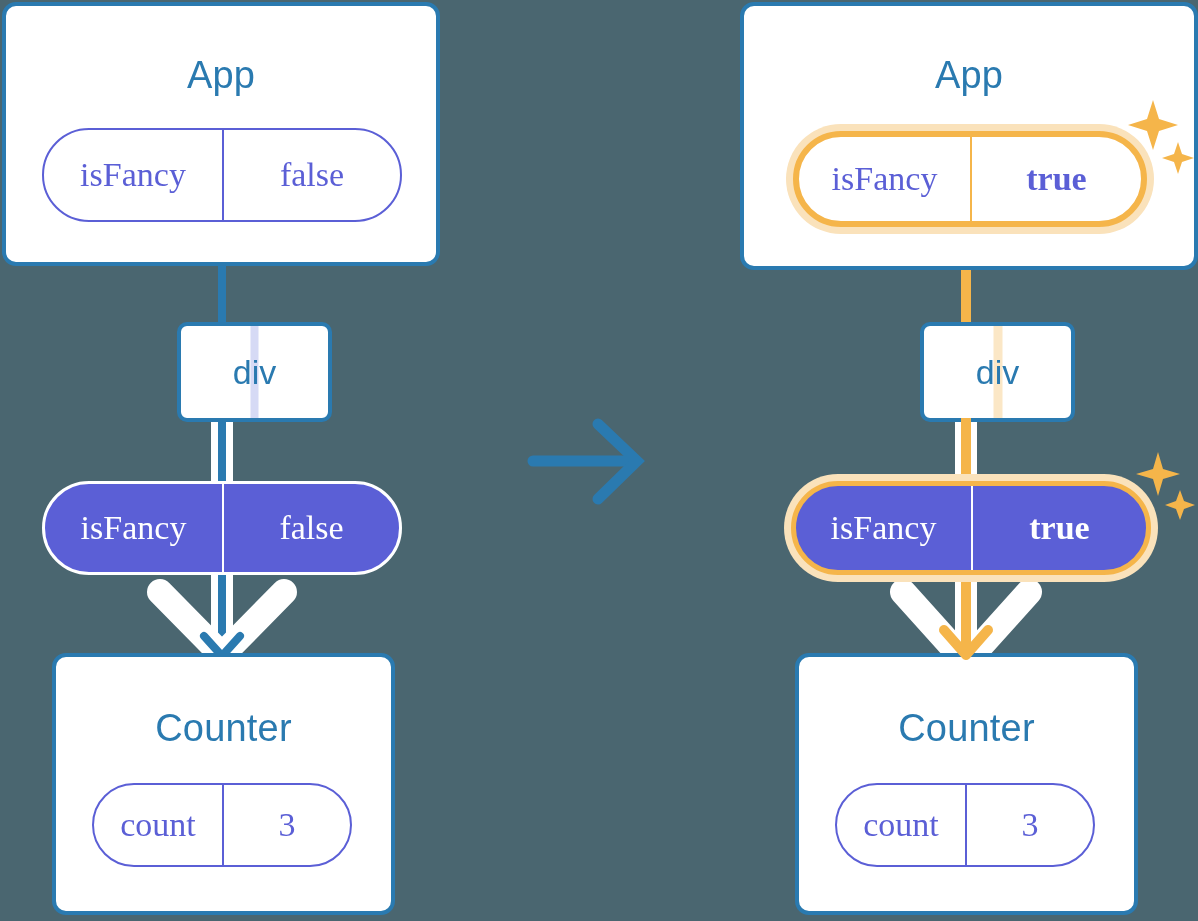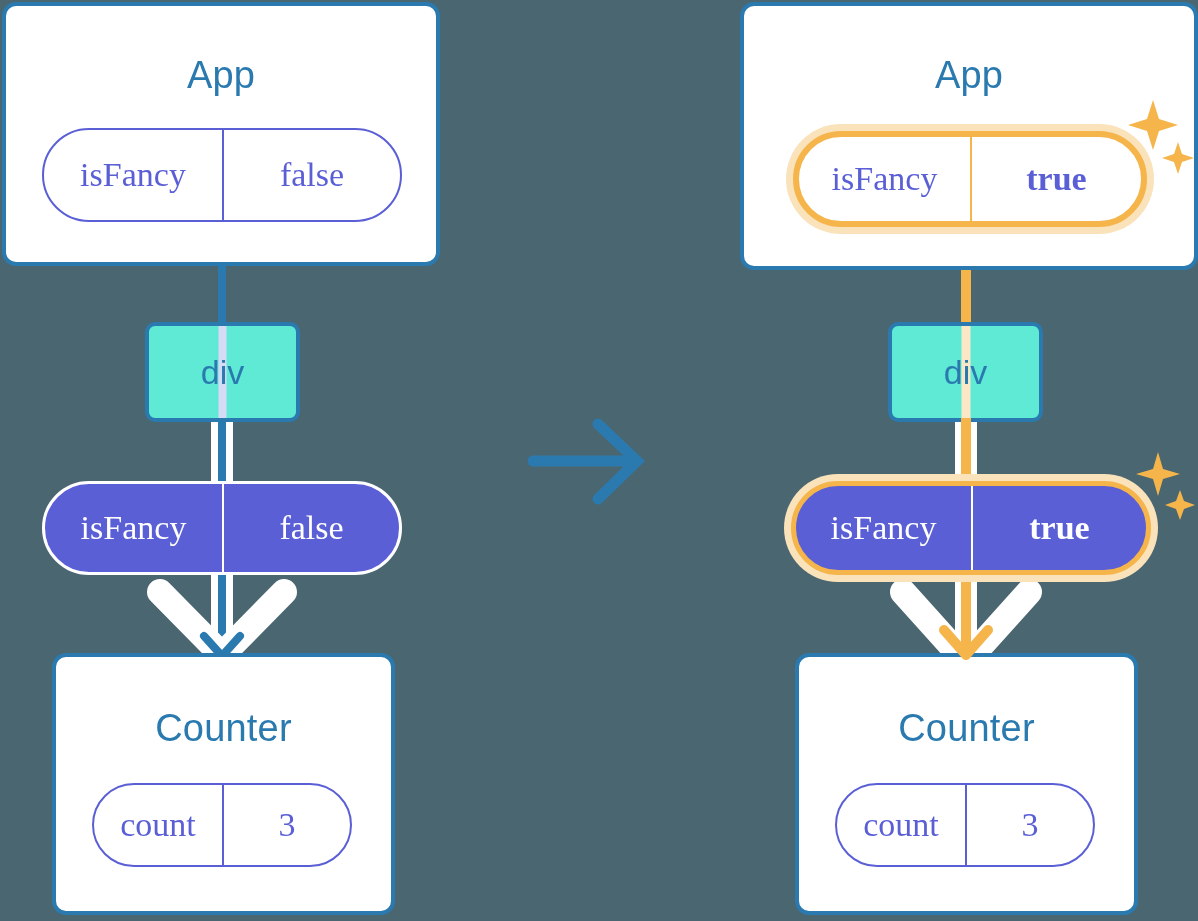--- a/index.html
+++ b/index.html
@@ -39,29 +39,30 @@
     left: 0;
     width: 100%;
     text-align: center;
     color: #2a7ab0;
     font-size: 38px;
     font-weight: 400;
     letter-spacing: 0.2px;
   }
   .divbox {
     position: absolute;
-    background: #5eead4;
+    background: #ffffff;
     border: 4px solid #2a7ab0;
     border-radius: 10px;
     box-sizing: border-box;
     display: flex;
     align-items: center;
     justify-content: center;
     color: #2a7ab0;
     font-size: 34px;
+    margin-left: 32px;
   }
   .divbox span { position: relative; z-index: 3; }
 
   
   .pill {
     position: absolute;
     box-sizing: border-box;
     display: flex;
     align-items: stretch;
     border-radius: 999px;

